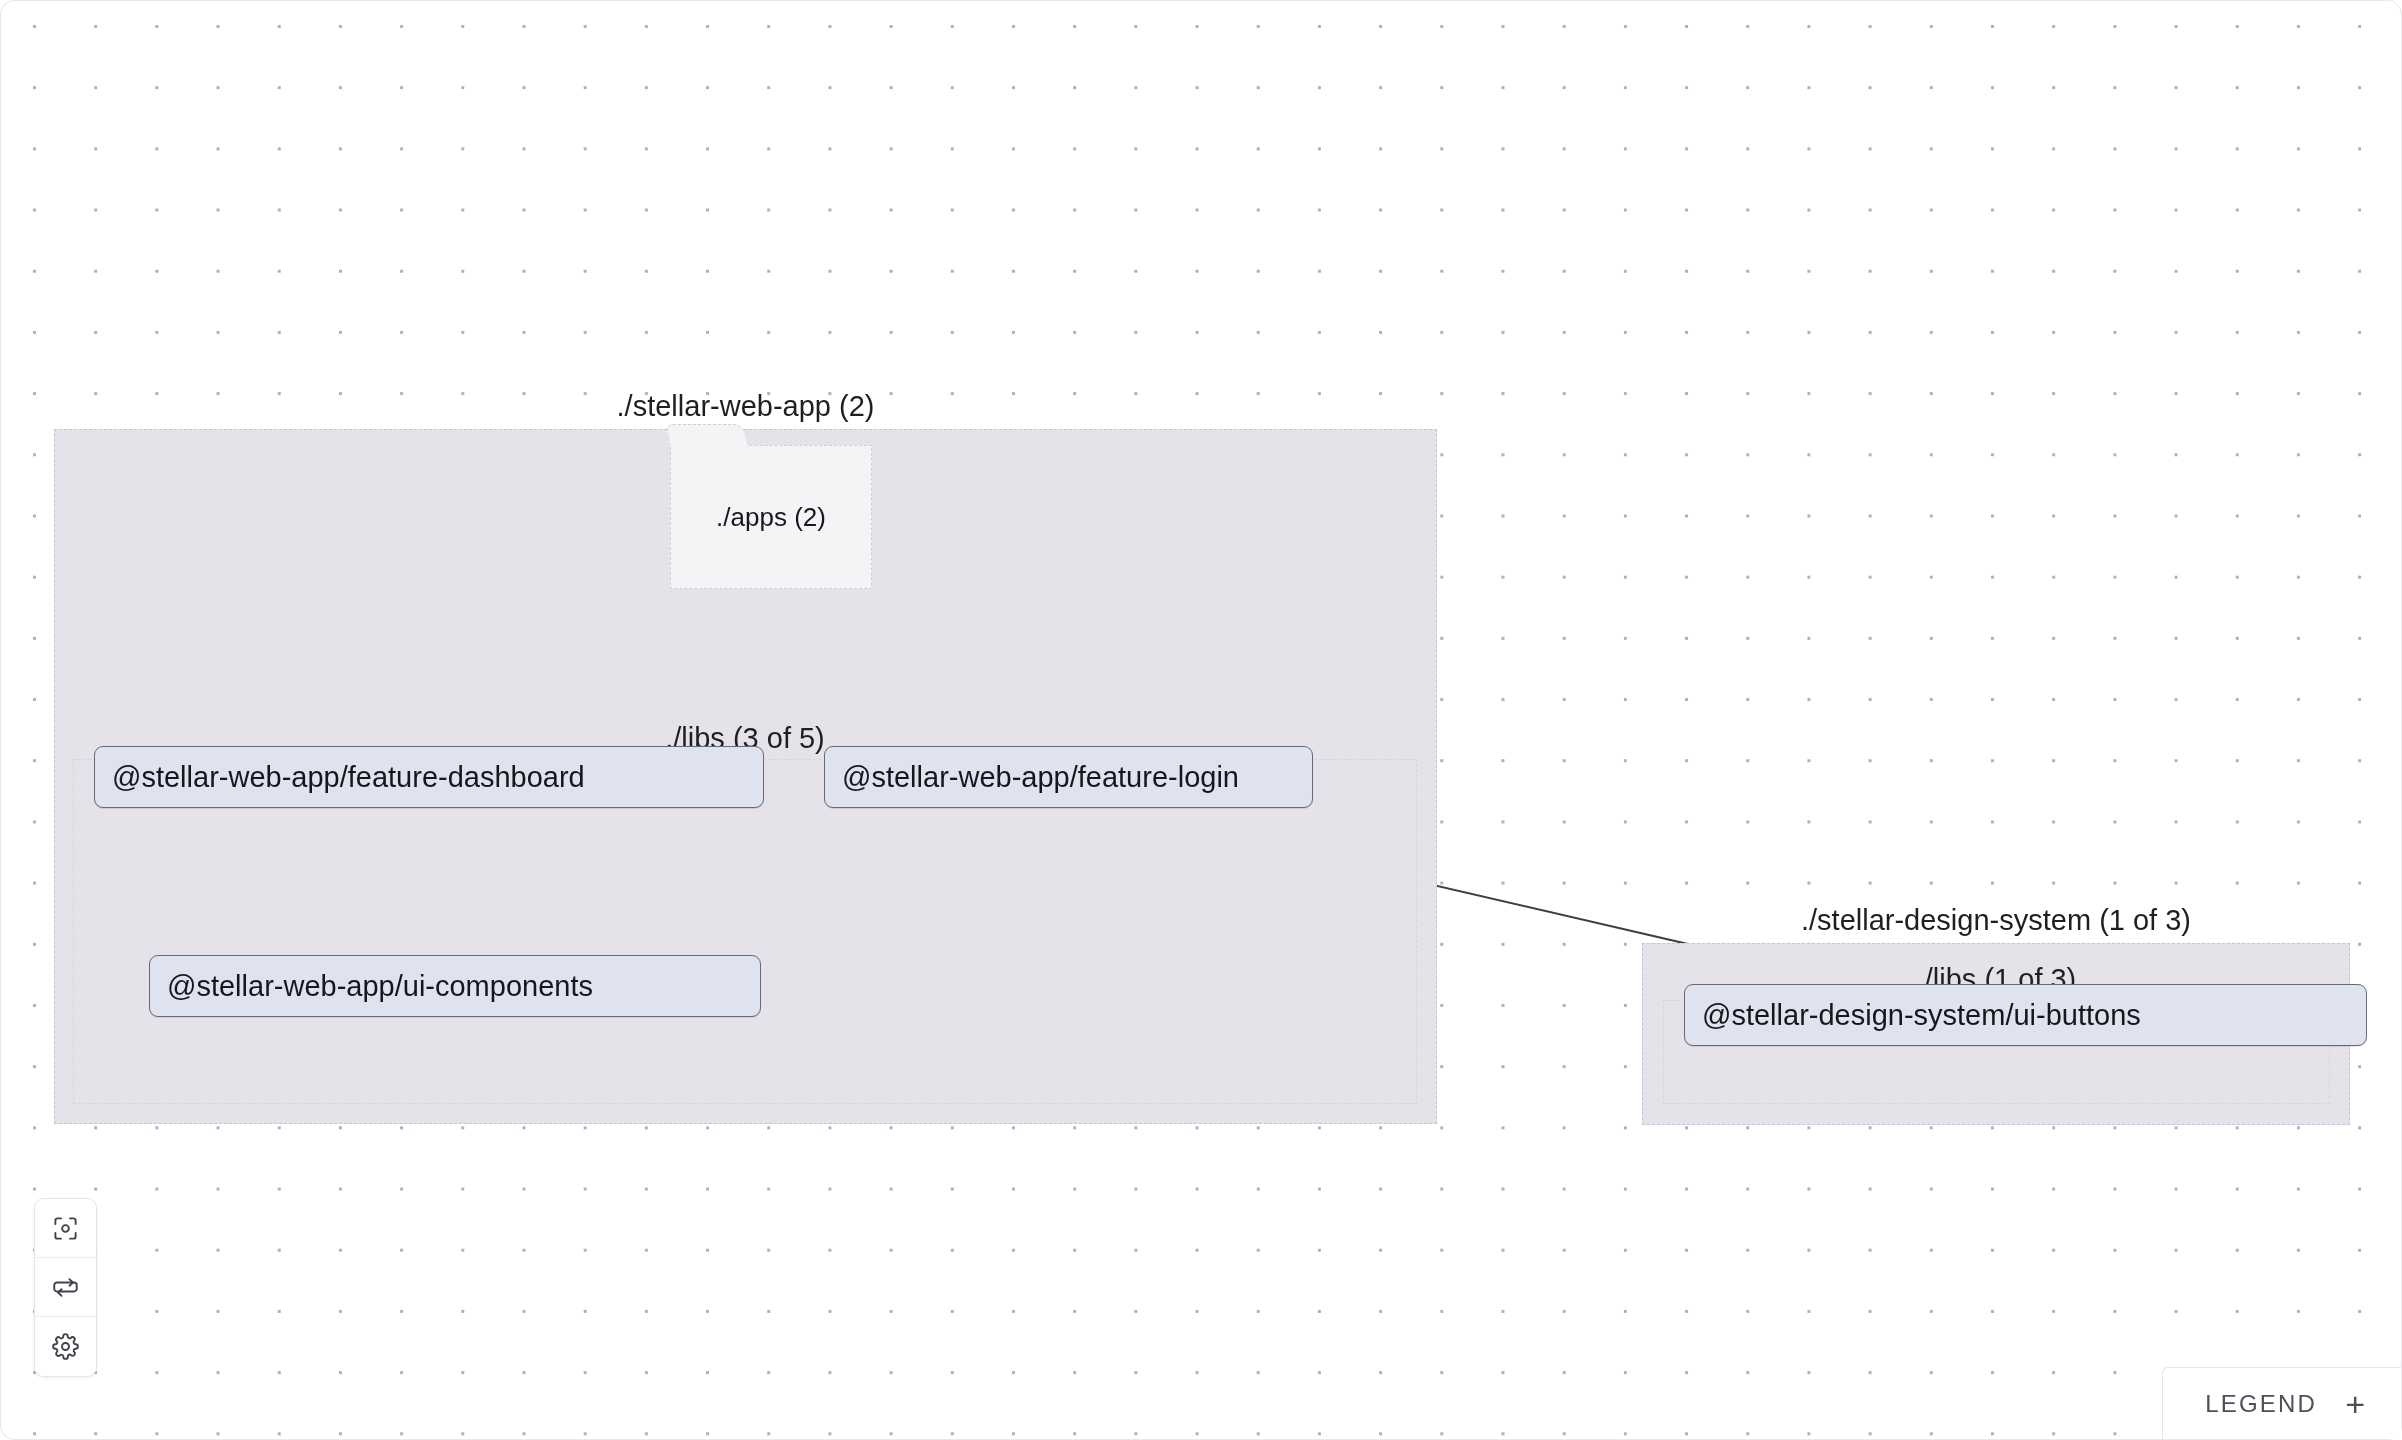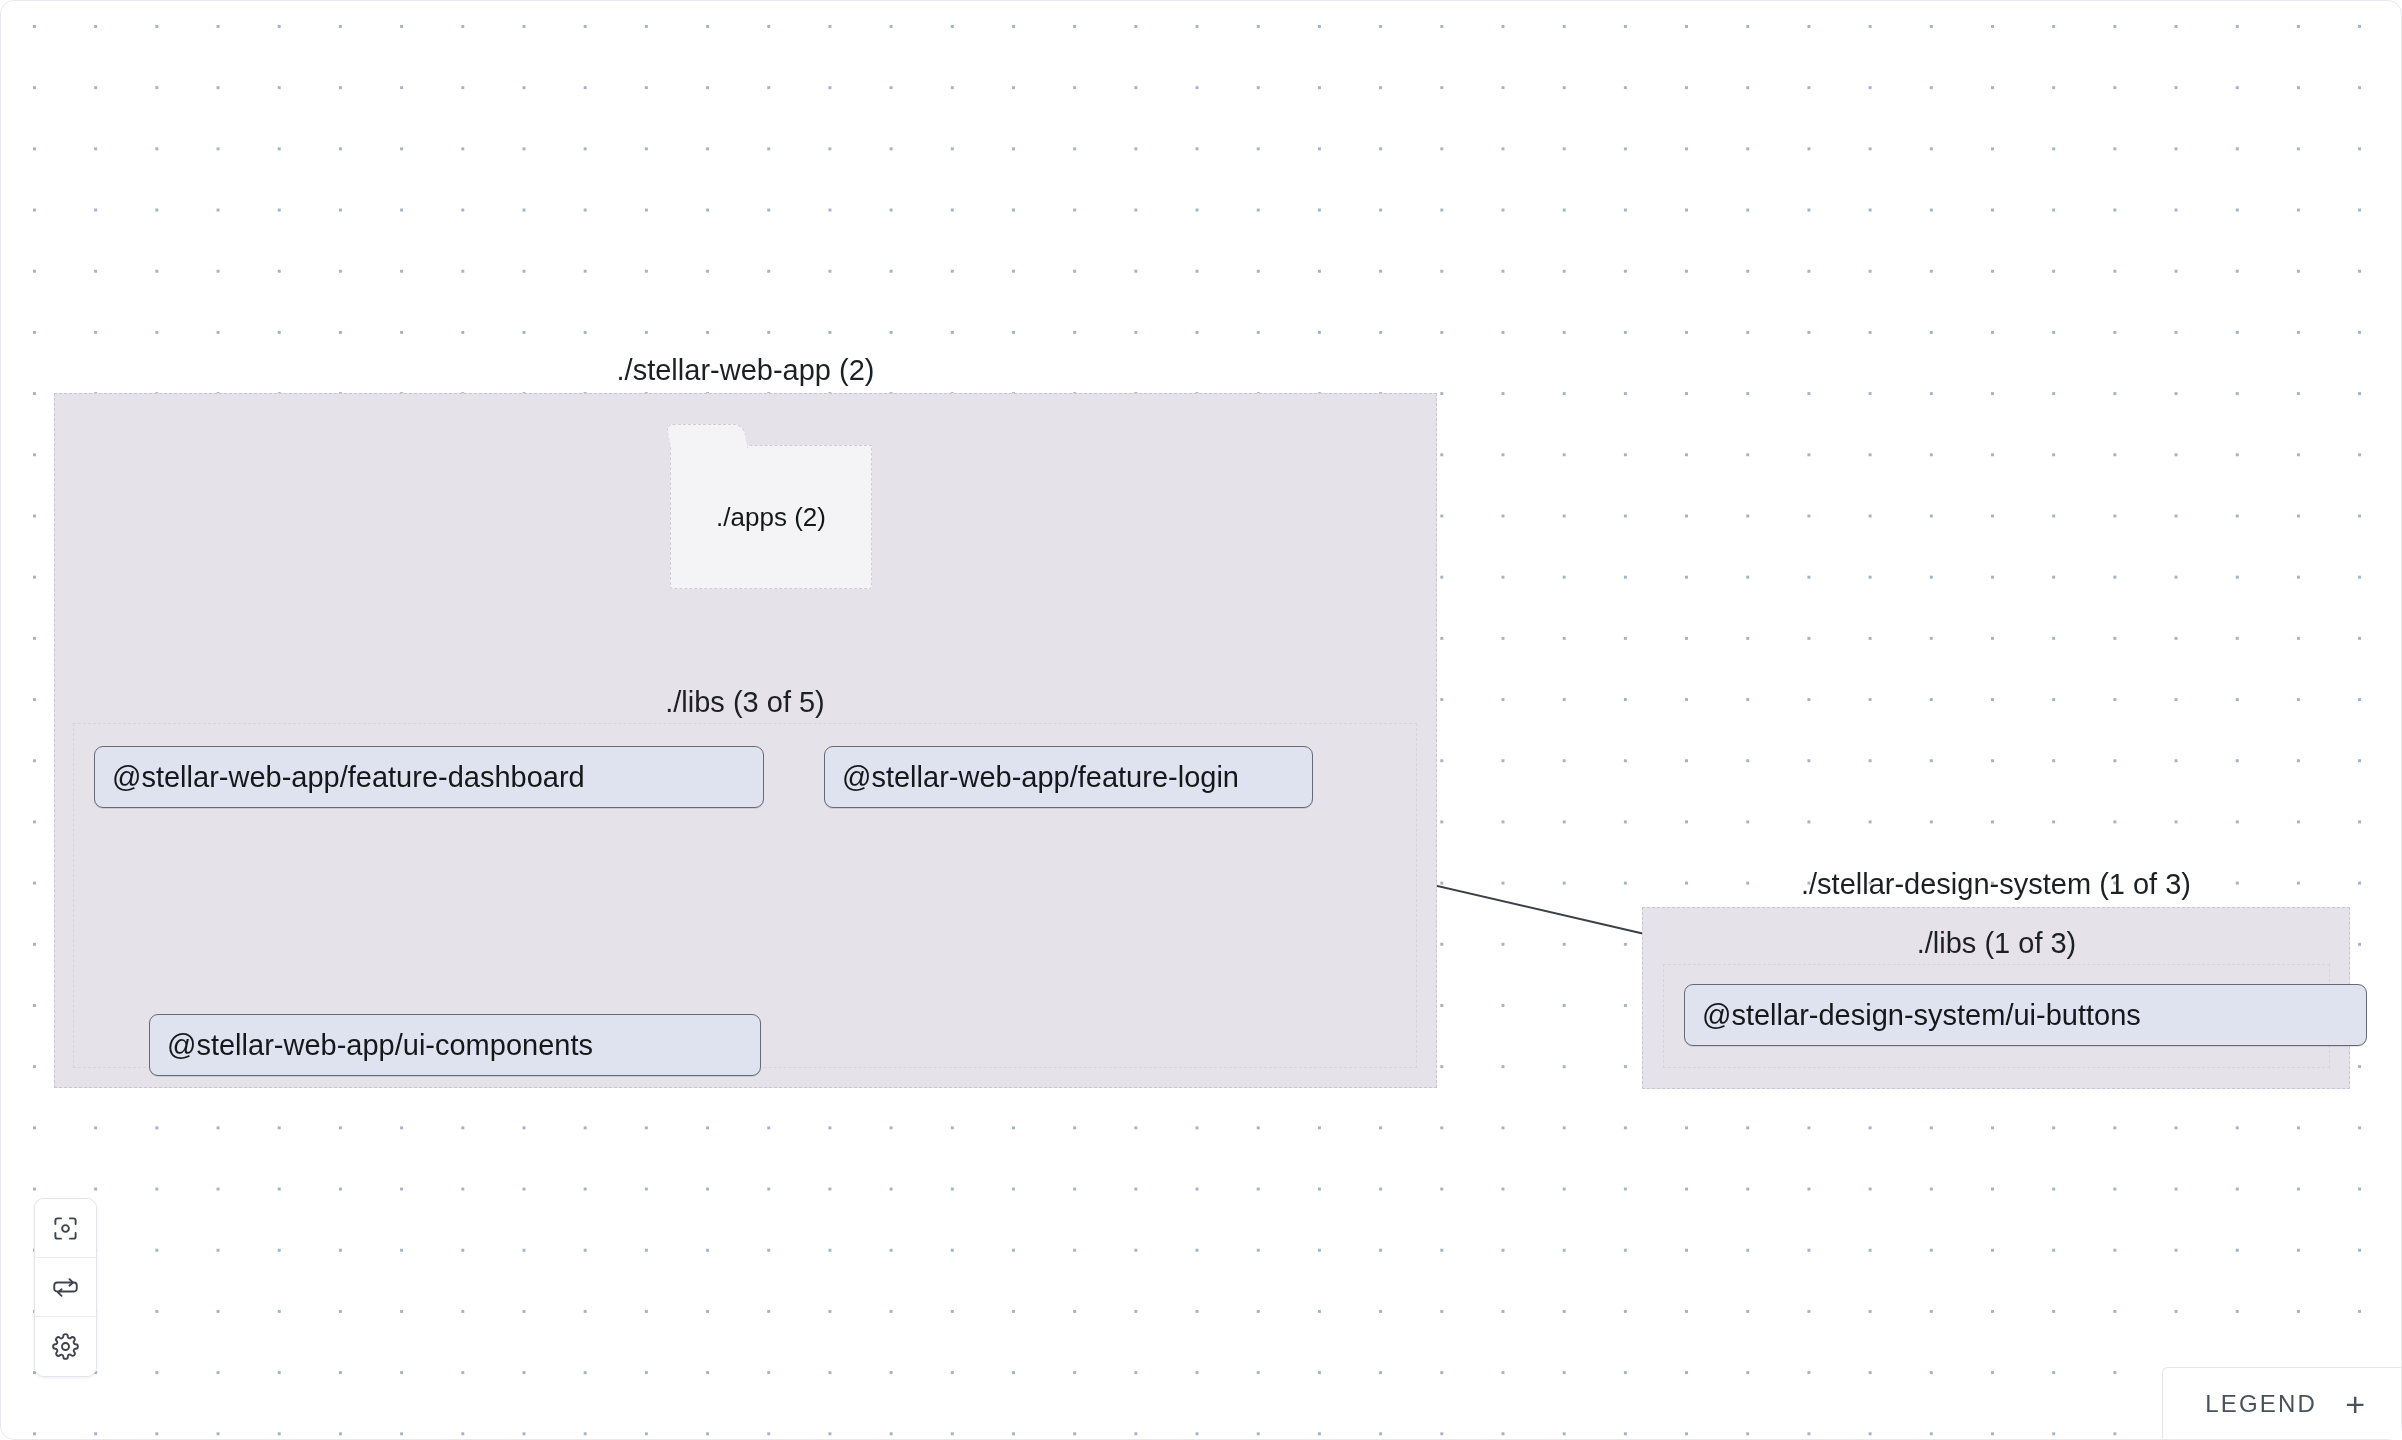--- a/index.html
+++ b/index.html
@@ -20,20 +20,21 @@
     background-position: 32px 24px;
     border: 1px solid #e7e9ee;
     border-radius: 14px;
   }
 
   
   .group {
     position: absolute;
     background: #e5e3e9;
     border: 1.5px dashed #c9c6d0;
+    margin-top: 36px;
   }
   .group-label {
     position: absolute;
     left: 0; right: 0;
     top: -46px;
     text-align: center;
     font-size: 29px;
     line-height: 44px;
     color: #1d2023;
     white-space: nowrap;
@@ -206,21 +207,21 @@
   </div>
 
   <div class="project-node" style="left:93px; top:745px; width:670px; height:62px; z-index:5;">
     <span class="project-node-label">@stellar-web-app/feature-dashboard</span>
   </div>
 
   <div class="project-node" style="left:823px; top:745px; width:489px; height:62px; z-index:5;">
     <span class="project-node-label">@stellar-web-app/feature-login</span>
   </div>
 
-  <div class="project-node" style="left:148px; top:1013px; width:612px; height:62px; z-index:5;">
+  <div class="project-node" style="left:148px; top:954px; width:612px; height:62px; z-index:5;">
     <span class="project-node-label">@stellar-web-app/ui-components</span>
   </div>
 
   <div class="project-node" style="left:1683px; top:983px; width:683px; height:62px; z-index:5;">
     <span class="project-node-label">@stellar-design-system/ui-buttons</span>
   </div>
 
   <div id="controls">
     <button class="control-btn" title="Focus graph">
       <span>

